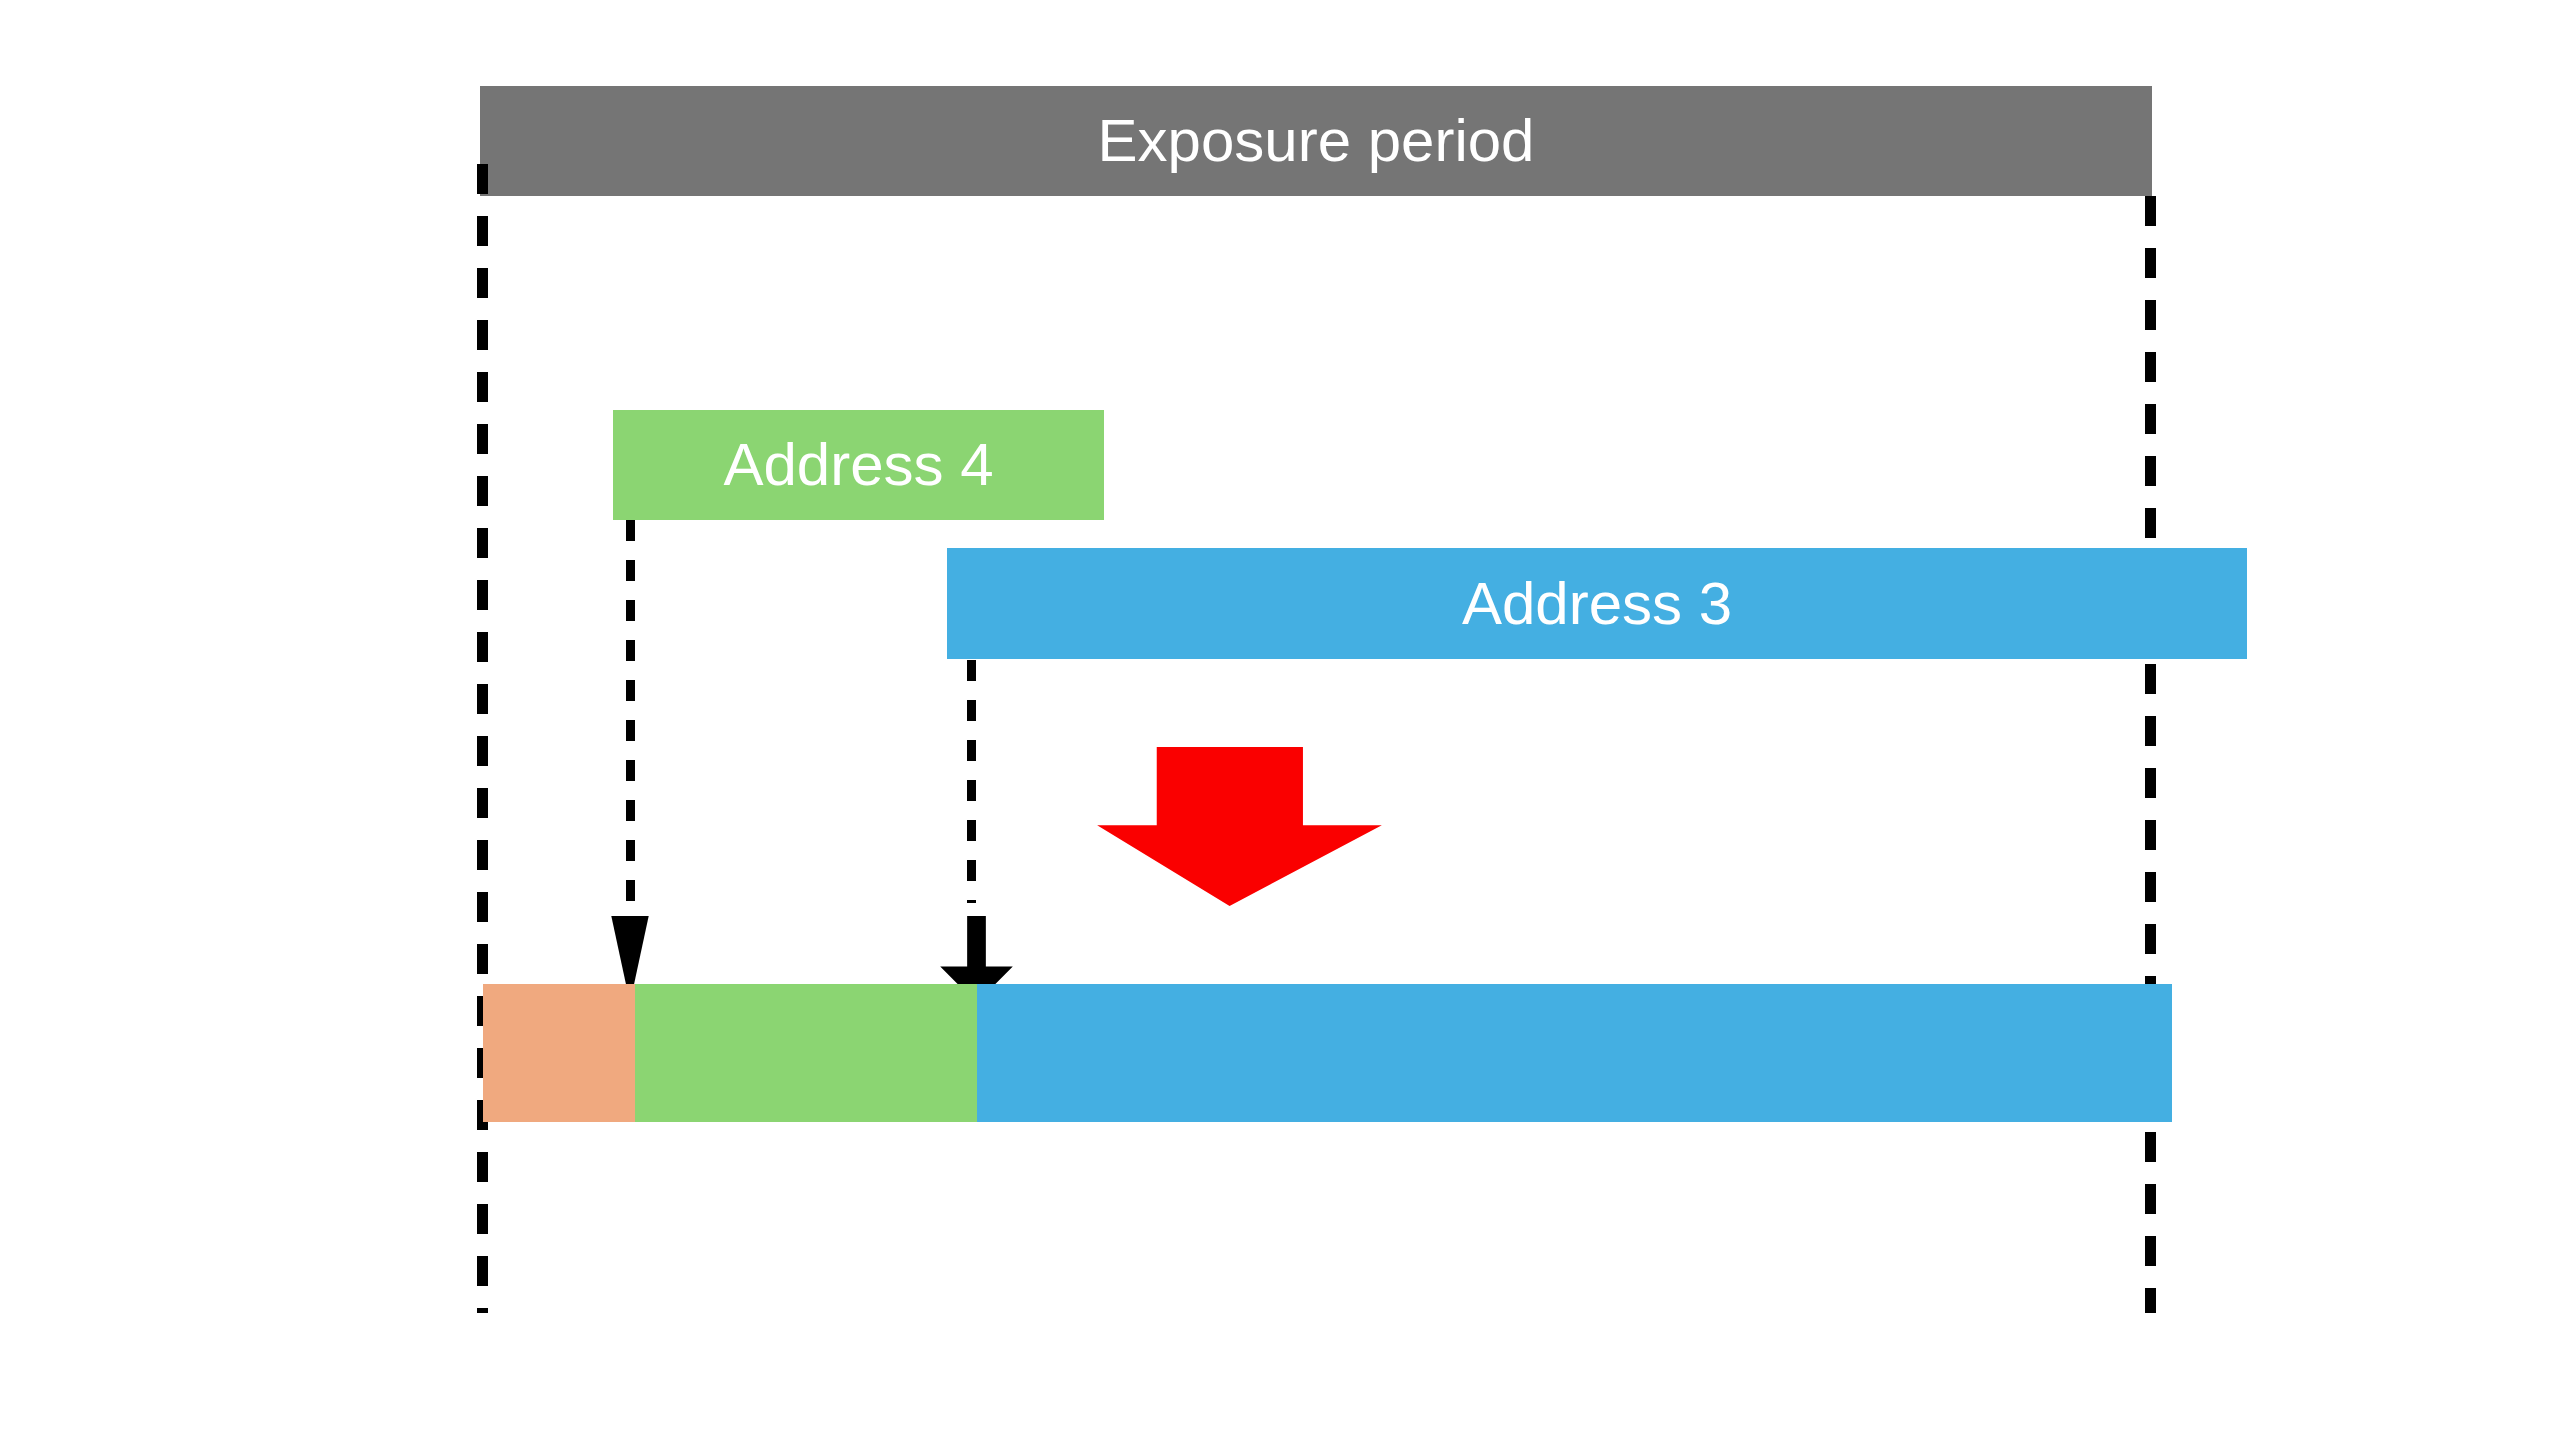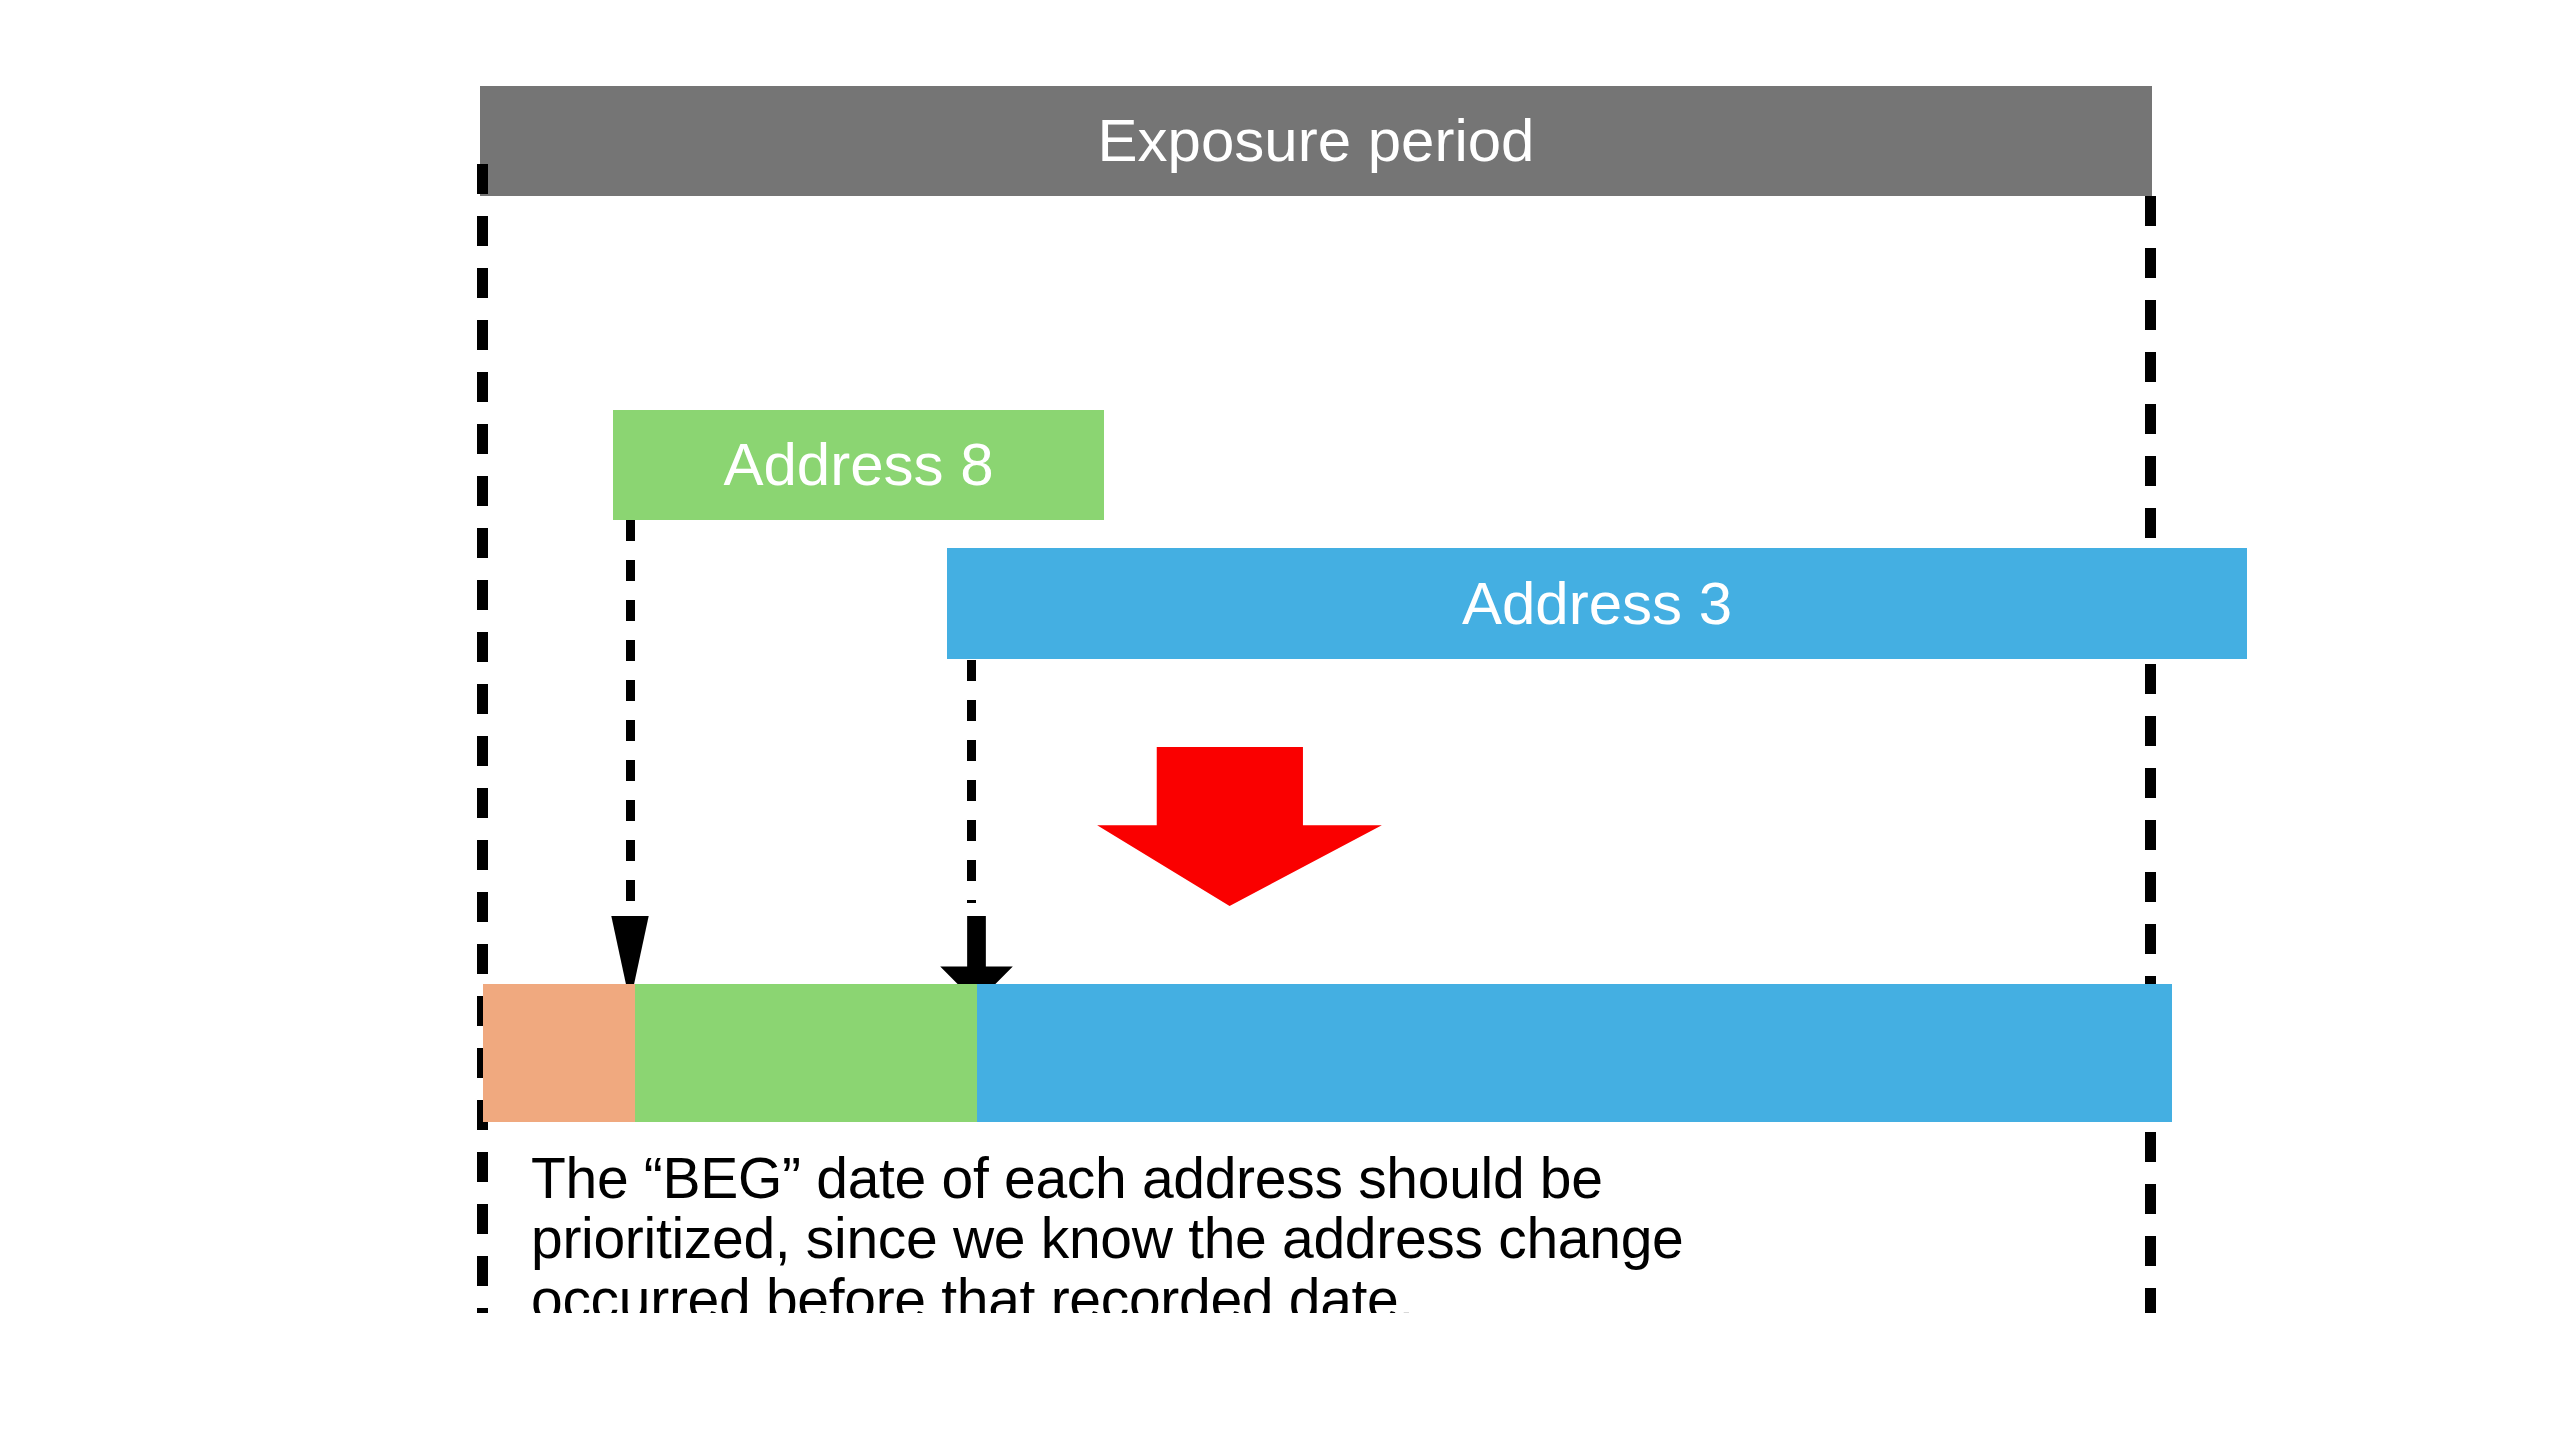--- a/index.html
+++ b/index.html
@@ -167,21 +167,21 @@
 
   <div class="bar" id="exposure-bar">
     <span>Exposure period</span>
   </div>
 
   <div class="dashed-line" id="dashed-left"></div>
   <div class="dashed-line" id="dashed-right"></div>
 
 
   <div class="bar" id="address2-box">
-    <span>Address 8</span>
+    <span>Address 4</span>
   </div>
 
   <div class="bar" id="address3-box">
     <span>Address 3</span>
   </div>
 
   <div class="dashed-line" id="dashed-mid-a2"></div>
   <div class="dashed-line" id="dashed-mid-a3"></div>
 
   <svg class="black-arrow" id="arrow-a2" width="66" height="88" viewBox="0 0 120 160">
@@ -194,20 +194,15 @@
   <svg id="red-arrow" width="287" height="160" viewBox="0 0 520 290">
     <polygon points="110,0 375,0 375,142 518,142 242,288 2,142 110,142" fill="#fa0000"></polygon>
   </svg>
 
   <div id="stacked-bar">
     <div id="stacked-seg-1"></div>
     <div id="stacked-seg-2"></div>
     <div id="stacked-seg-3"></div>
   </div>
 
-  <div id="caption">
-    <span class="cap-line">The “BEG” date of each address should be</span>
-    <span class="cap-line">prioritized, since we know the address change</span>
-    <span class="cap-line">occurred before that recorded date.</span>
-  </div>
 
 </div>
 
 
 </body></html>

